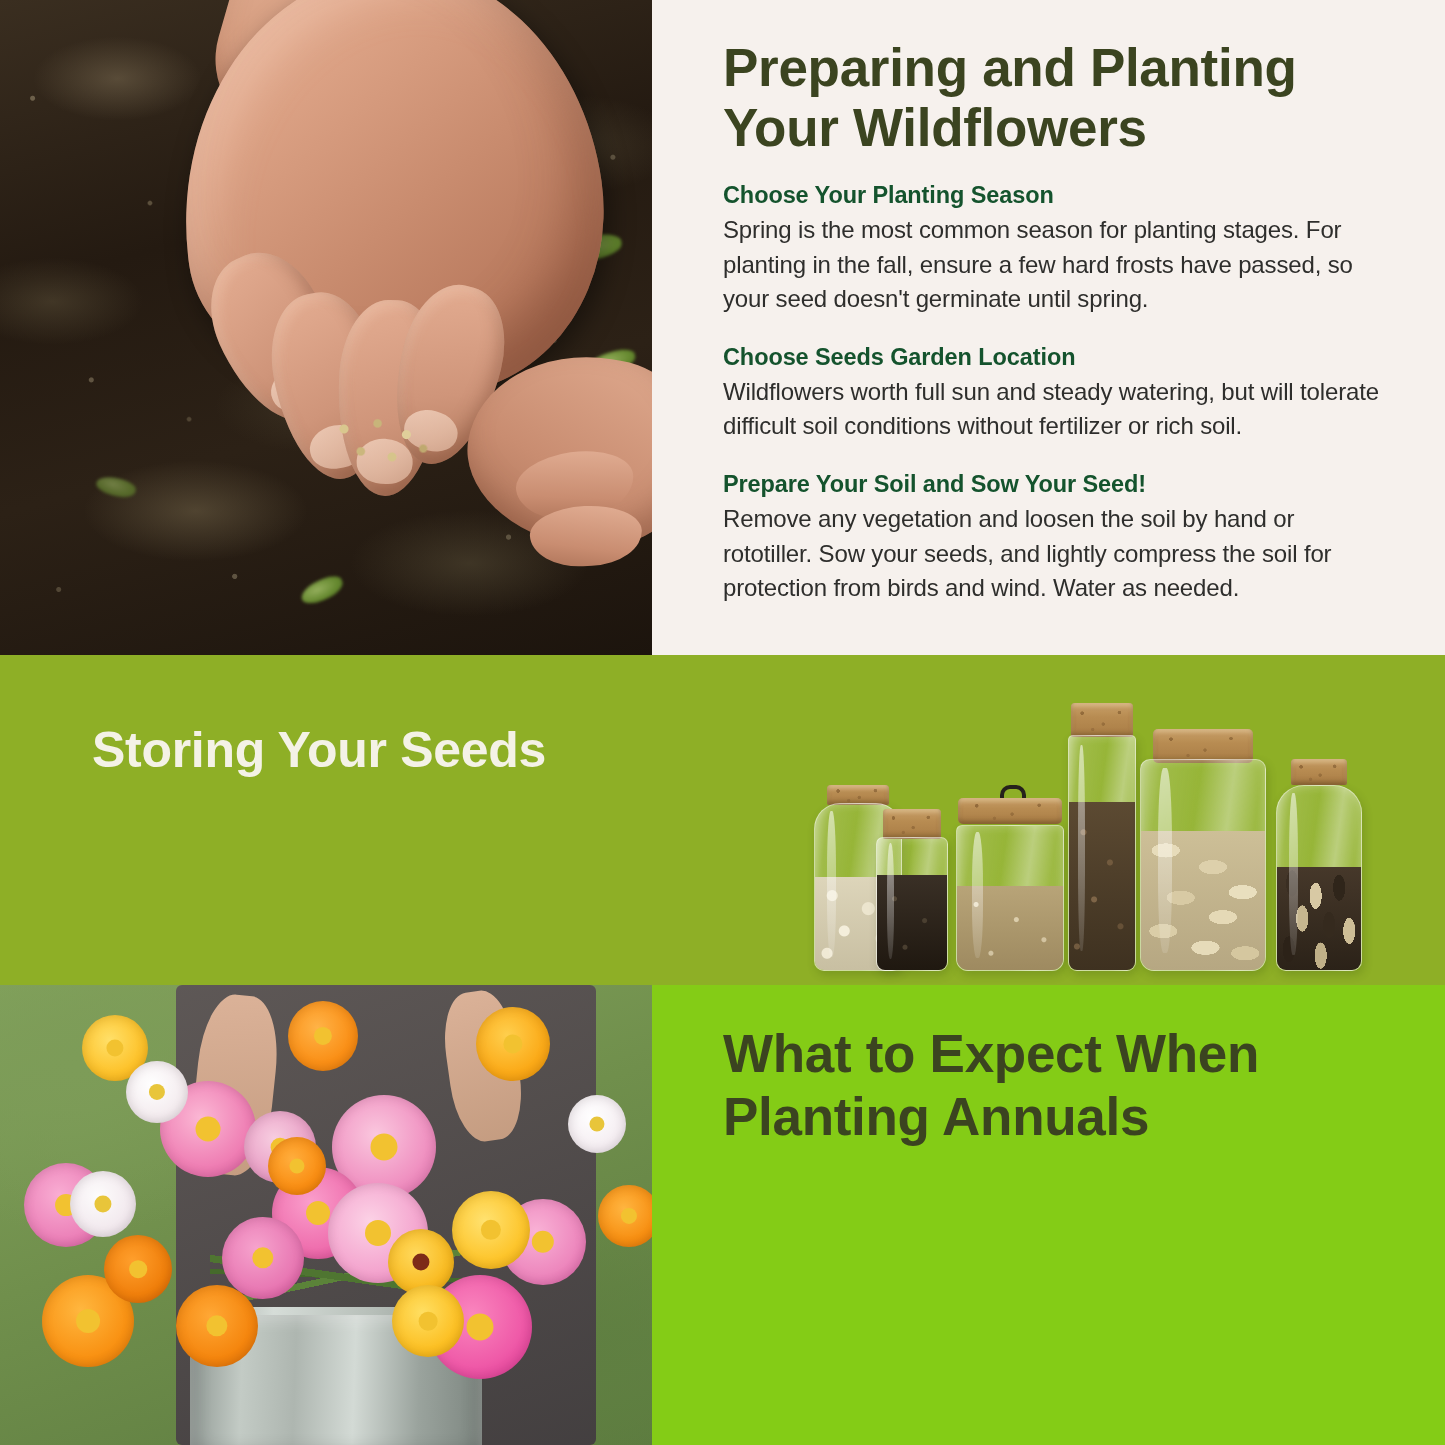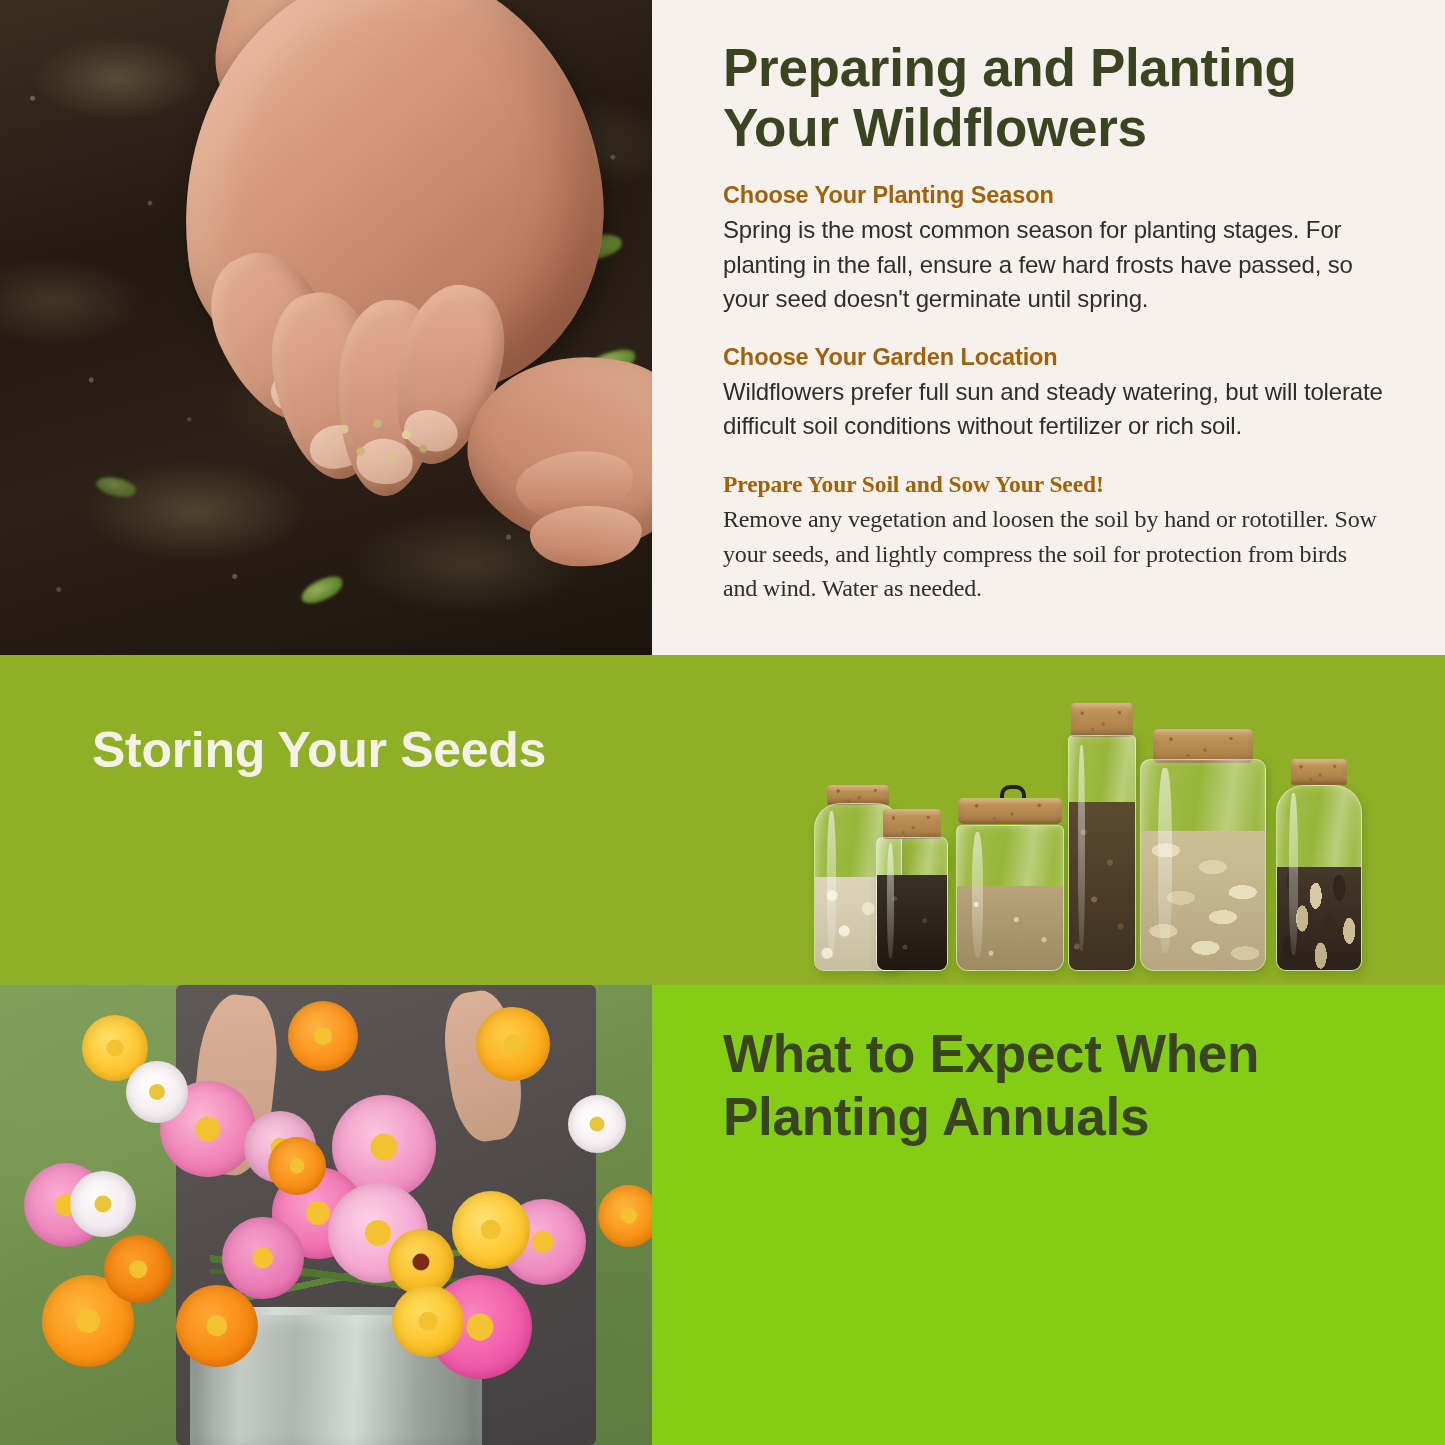--- a/index.html
+++ b/index.html
@@ -100,37 +100,37 @@
     margin-bottom: 22px;
   }
 
   h1.section-title.bottom {
     font-size: 53px;
     margin-bottom: 28px;
     line-height: 1.18;
   }
 
   h3.sub-head {
-    color: #a16207;
+    color: #14532d;
     font-size: 23.5px;
     font-weight: bold;
     line-height: 1.2;
     margin-bottom: 4px;
     letter-spacing: -0.1px;
   }
 
   p.body-copy {
     color: #2E2E2C;
     font-size: 24px;
     line-height: 1.44;
     letter-spacing: -0.15px;
   }
 
   .block { margin-bottom: 26px; }
-  .block:last-child { margin-bottom: 4px; font-family: Liberation Serif, serif; }
+  .block:last-child { margin-bottom: 4px; }
 
   h2.green-title {
     color: #F4F2E6;
     font-size: 50px;
     font-weight: bold;
     line-height: 1.1;
     letter-spacing: -0.3px;
     margin-bottom: 28px;
   }
 
@@ -470,22 +470,22 @@
 
     <div class="text-top">
       <h1 class="section-title">Preparing and Planting Your Wildflowers</h1>
 
       <div class="block">
         <h3 class="sub-head">Choose Your Planting Season</h3>
         <p class="body-copy">Spring is the most common season for planting stages. For planting in the fall, ensure a few hard frosts have passed, so your seed doesn't germinate until spring.</p>
       </div>
 
       <div class="block">
-        <h3 class="sub-head">Choose Your Garden Location</h3>
-        <p class="body-copy">Wildflowers prefer full sun and steady watering, but will tolerate difficult soil conditions without fertilizer or rich soil.</p>
+        <h3 class="sub-head">Choose Seeds Garden Location</h3>
+        <p class="body-copy">Wildflowers worth full sun and steady watering, but will tolerate difficult soil conditions without fertilizer or rich soil.</p>
       </div>
 
       <div class="block">
         <h3 class="sub-head">Prepare Your Soil and Sow Your Seed!</h3>
         <p class="body-copy">Remove any vegetation and loosen the soil by hand or rototiller. Sow your seeds, and lightly compress the soil for protection from birds and wind. Water as needed.</p>
       </div>
     </div>
   </div>
 
   <div class="row-green">

